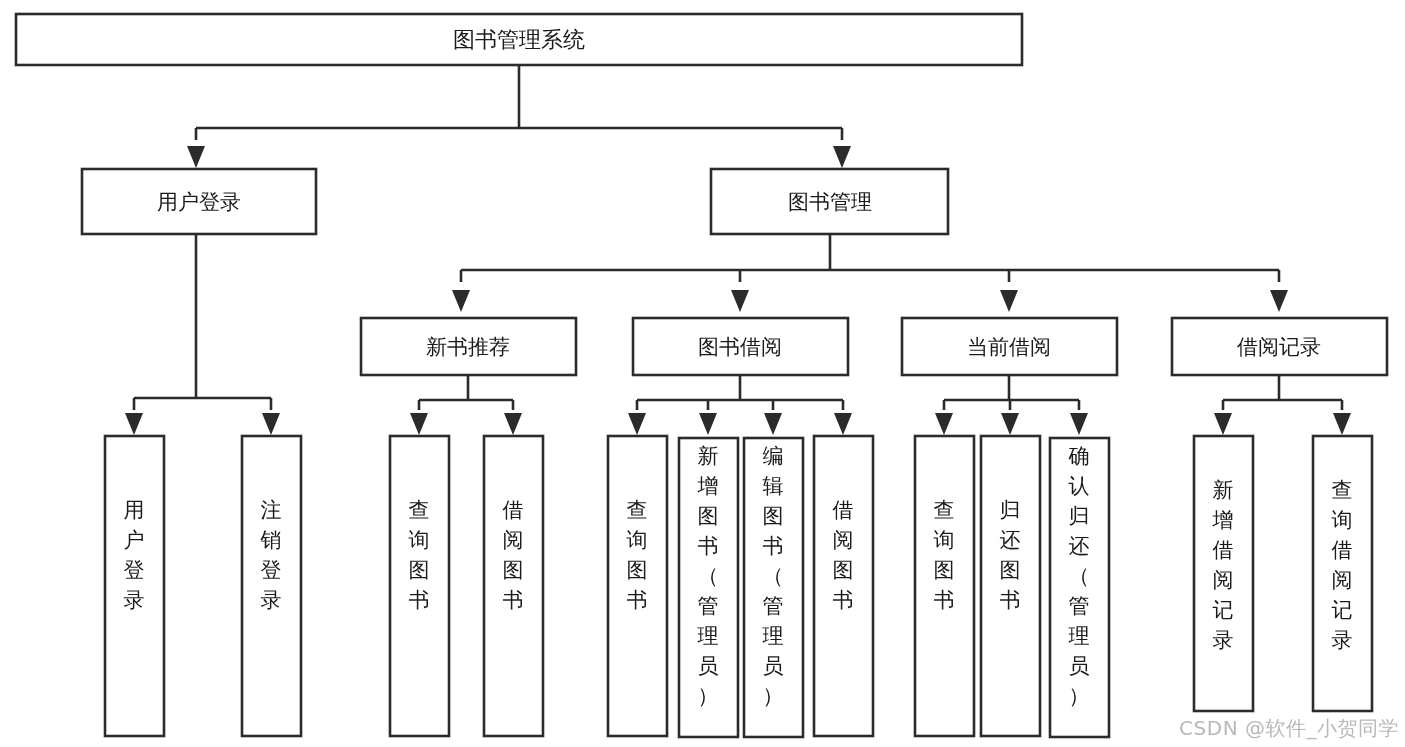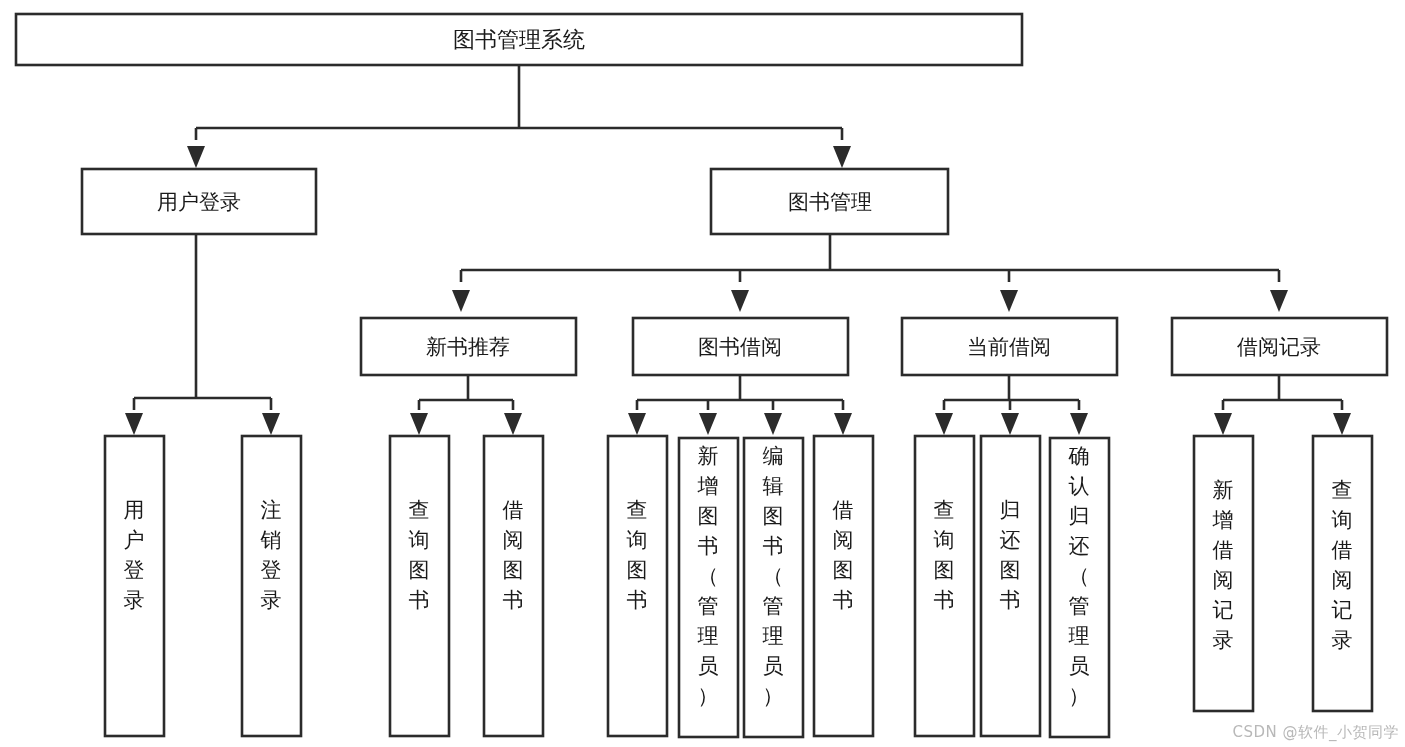--- a/index.html
+++ b/index.html
@@ -15,21 +15,21 @@
     font-size:21px;fill:#1a1a1a;text-anchor:middle;dominant-baseline:middle;
     font-family:"DejaVu Sans","Liberation Sans",sans-serif;
   }
   .node-label-v{
     font-size:21px;fill:#1a1a1a;text-anchor:middle;
     font-family:"DejaVu Sans","Liberation Sans",sans-serif;
   }
   .title-label{font-size:22px;}
   .watermark{
     position:absolute;right:6px;bottom:5px;
-    font-size:15px;color:#b8b8b8;letter-spacing:.5px;
+    font-size:20px;color:#b8b8b8;letter-spacing:.5px;
     font-family:"DejaVu Sans","Liberation Sans",sans-serif;
     white-space:nowrap;pointer-events:none;
   }
 </style>
 </head>
 <body>
 
 <svg id="canvas" viewBox="0 0 1405 747" xmlns="http://www.w3.org/2000/svg">
 
   <defs>

